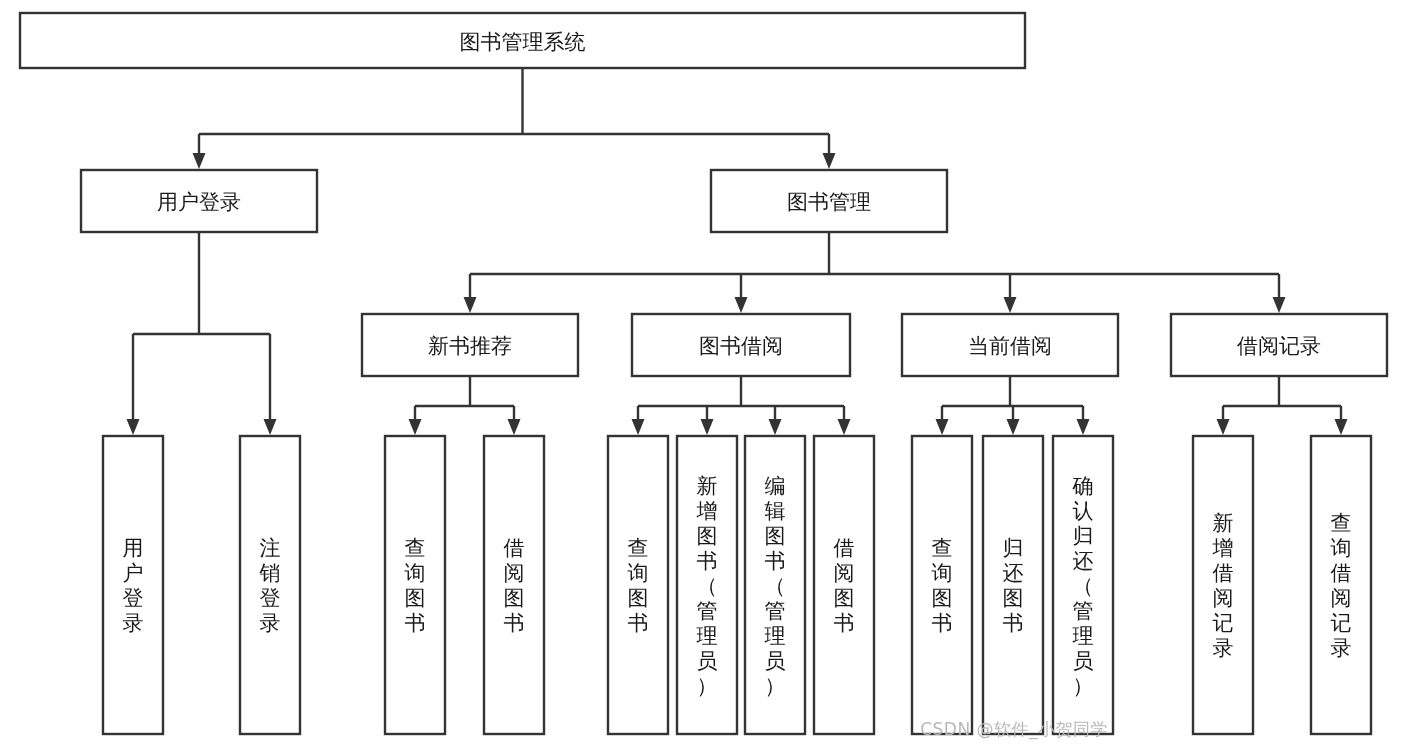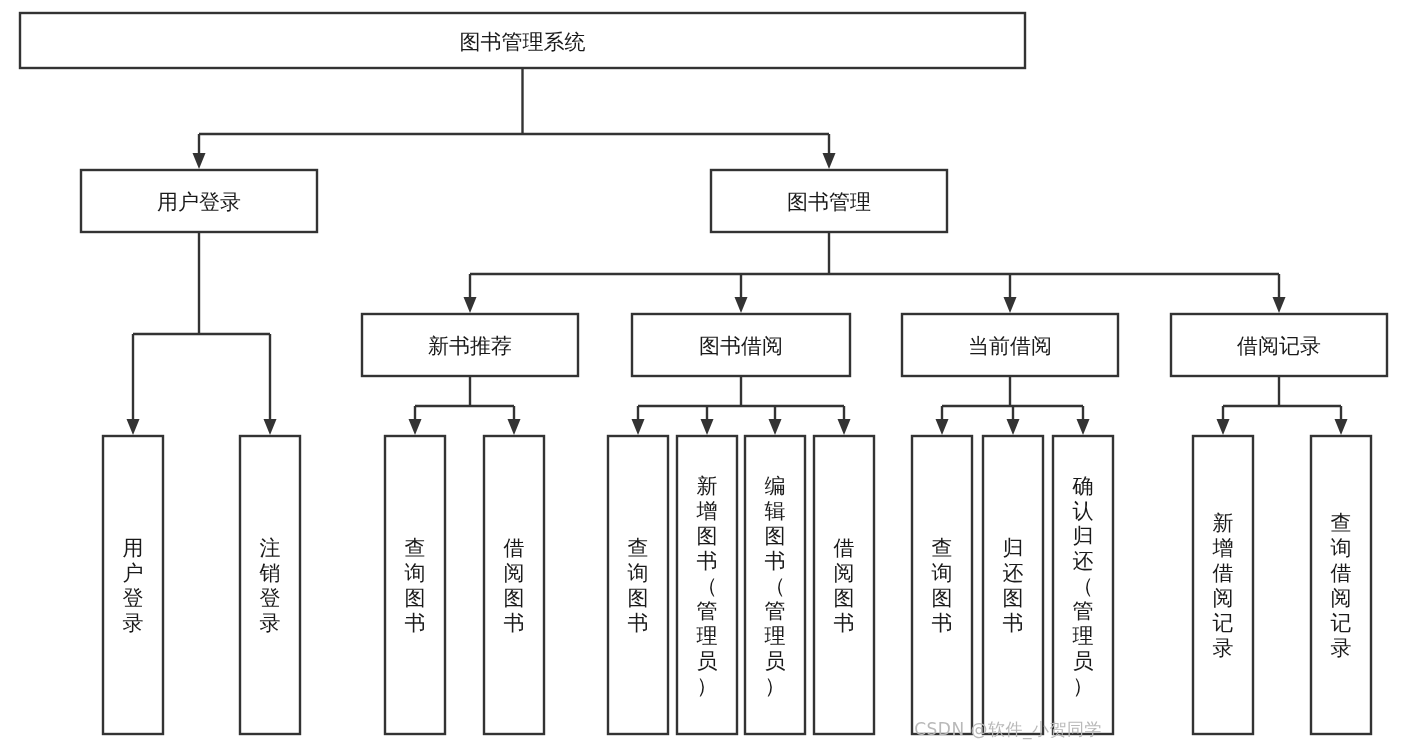--- a/index.html
+++ b/index.html
@@ -50,21 +50,21 @@
     dominant-baseline: central;
   }
   .node-label-v {
     font-family: "DejaVu Sans", "Liberation Sans", sans-serif;
     font-size: 21px;
     fill: #1a1a1a;
     text-anchor: middle;
   }
   .watermark-text {
     position: absolute;
-    right: 18px;
+    right: 12px;
     bottom: 6px;
     font-family: "DejaVu Sans", "Liberation Sans", sans-serif;
     font-size: 17px;
     color: #b9b9b9;
     white-space: nowrap;
     letter-spacing: 0.5px;
     user-select: none;
   }
 </style>
 </head>

